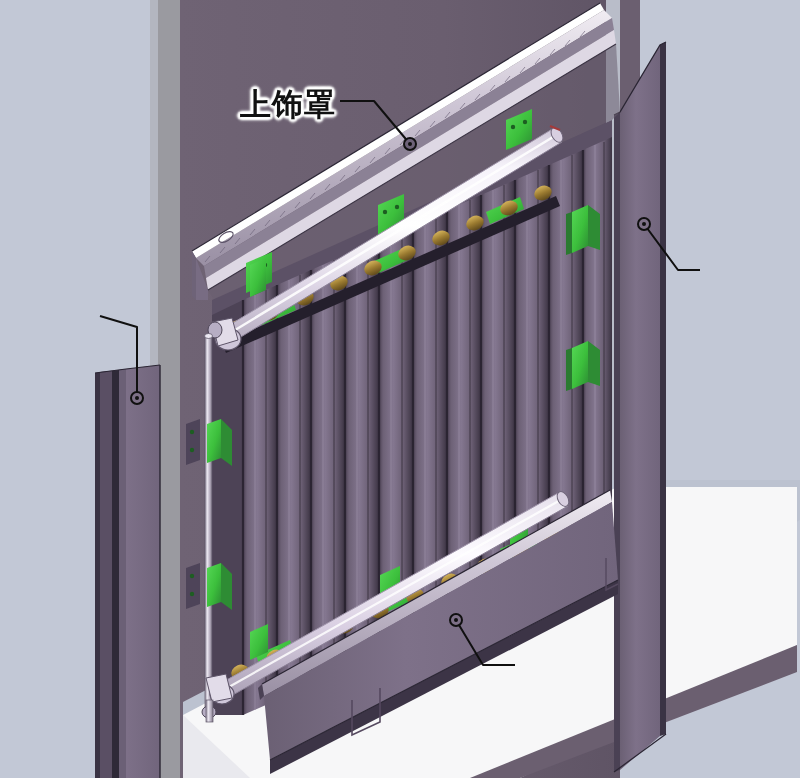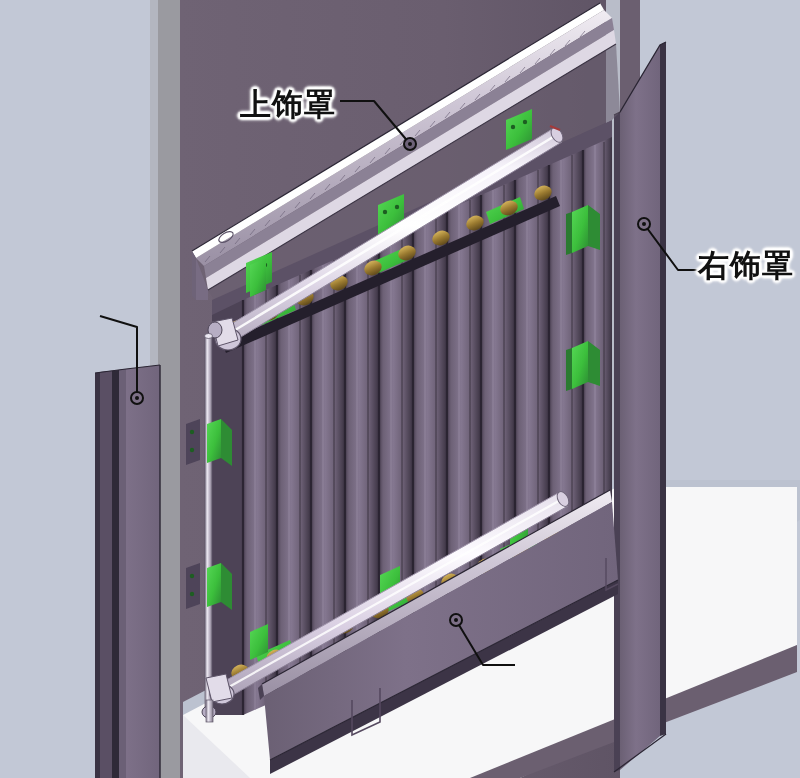--- a/index.html
+++ b/index.html
@@ -390,16 +390,15 @@
     <circle cx="644" cy="224" r="6" fill="#7d7087" stroke="#101010" stroke-width="2"></circle>
     <circle cx="644" cy="224" r="2" fill="#101010"></circle>
     <circle cx="456" cy="620" r="6" fill="#7d7087" stroke="#101010" stroke-width="2"></circle>
     <circle cx="456" cy="620" r="2" fill="#101010"></circle>
   </g>
 </svg>
 
 <div class="lbl" id="lbl-top">上饰罩</div>
 
 
-<div class="lbl" id="lbl-right">右饰罩</div>
 
 
 </div>
 
 </body></html>

